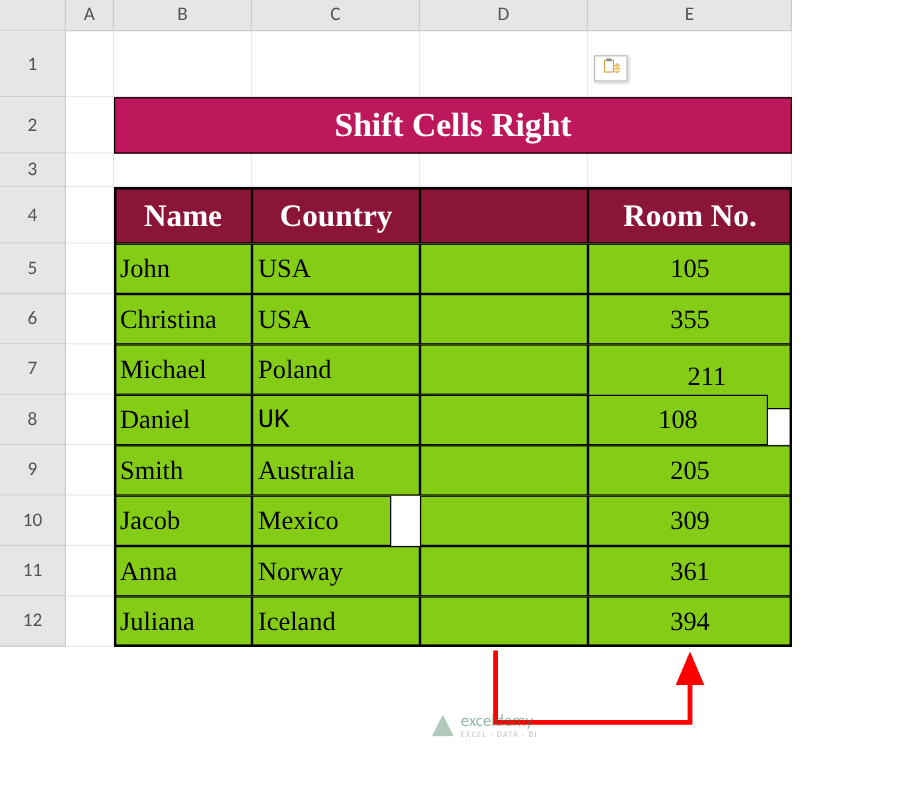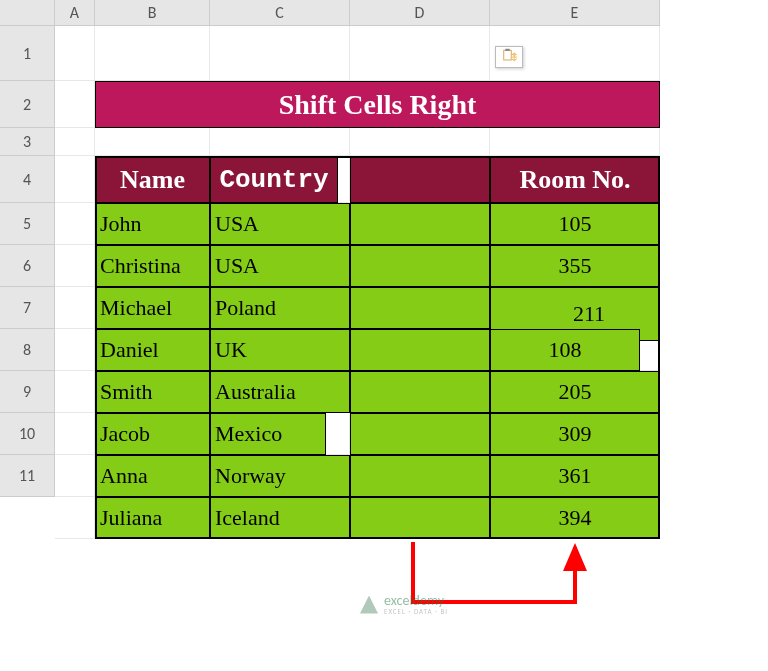--- a/index.html
+++ b/index.html
@@ -153,20 +153,21 @@
       <div class="row-h" style="height: 47px;">2</div>
       <div class="row-h" style="height: 28px;">3</div>
       <div class="row-h" style="height: 47px;">4</div>
       <div class="row-h" style="height: 42px;">5</div>
       <div class="row-h" style="height: 42px;">6</div>
       <div class="row-h" style="height: 42px;">7</div>
       <div class="row-h" style="height: 42px;">8</div>
       <div class="row-h" style="height: 42px;">9</div>
       <div class="row-h" style="height: 42px;">10</div>
       <div class="row-h" style="height: 42px;">11</div>
+      <div class="row-h" style="height: 42px;">12</div>
     </div>
   <div class="grid" id="grid">
       <div class="grid-cell" style="left: 0px; top: 0px; width: 40px; height: 55px;"></div>
       <div class="grid-cell" style="left: 40px; top: 0px; width: 115px; height: 55px;"></div>
       <div class="grid-cell" style="left: 155px; top: 0px; width: 140px; height: 55px;"></div>
       <div class="grid-cell" style="left: 295px; top: 0px; width: 140px; height: 55px;"></div>
       <div class="grid-cell" style="left: 435px; top: 0px; width: 170px; height: 55px;"></div>
       <div class="grid-cell" style="left: 0px; top: 55px; width: 40px; height: 47px;"></div>
       <div class="grid-cell" style="left: 40px; top: 55px; width: 115px; height: 47px;"></div>
       <div class="grid-cell" style="left: 155px; top: 55px; width: 140px; height: 47px;"></div>
@@ -217,37 +218,37 @@
       <div class="grid-cell" style="left: 155px; top: 429px; width: 140px; height: 42px;"></div>
       <div class="grid-cell" style="left: 295px; top: 429px; width: 140px; height: 42px;"></div>
       <div class="grid-cell" style="left: 435px; top: 429px; width: 170px; height: 42px;"></div>
       <div class="grid-cell" style="left: 0px; top: 471px; width: 40px; height: 42px;"></div>
       <div class="grid-cell" style="left: 40px; top: 471px; width: 115px; height: 42px;"></div>
       <div class="grid-cell" style="left: 155px; top: 471px; width: 140px; height: 42px;"></div>
       <div class="grid-cell" style="left: 295px; top: 471px; width: 140px; height: 42px;"></div>
       <div class="grid-cell" style="left: 435px; top: 471px; width: 170px; height: 42px;"></div>
       <div class="title-bar center" style="left: 40px; top: 55px; width: 565px; height: 47px;">Shift Cells Right</div>
       <div class="hdr center" style="left: 40px; top: 130px; width: 115px; height: 47px;">Name</div>
-      <div class="hdr center" style="left: 155px; top: 130px; width: 128px; height: 47px; font-family: Liberation Mono, monospace;">Country</div>
+      <div class="hdr center" style="left: 155px; top: 130px; width: 140px; height: 47px;">Country</div>
       <div class="hdr center" style="left: 295px; top: 130px; width: 140px; height: 47px;"></div>
       <div class="hdr center" style="left: 435px; top: 130px; width: 170px; height: 47px;">Room No.</div>
       <div class="data" style="left: 40px; top: 177px; width: 115px; height: 42px;">John</div>
       <div class="data" style="left: 155px; top: 177px; width: 140px; height: 42px;">USA</div>
       <div class="data" style="left: 295px; top: 177px; width: 140px; height: 42px;"></div>
       <div class="data center" style="left: 435px; top: 177px; width: 170px; height: 42px;">105</div>
       <div class="data" style="left: 40px; top: 219px; width: 115px; height: 42px;">Christina</div>
       <div class="data" style="left: 155px; top: 219px; width: 140px; height: 42px;">USA</div>
       <div class="data" style="left: 295px; top: 219px; width: 140px; height: 42px;"></div>
       <div class="data center" style="left: 435px; top: 219px; width: 170px; height: 42px;">355</div>
       <div class="data" style="left: 40px; top: 261px; width: 115px; height: 42px;">Michael</div>
       <div class="data" style="left: 155px; top: 261px; width: 140px; height: 42px;">Poland</div>
       <div class="data" style="left: 295px; top: 261px; width: 140px; height: 42px;"></div>
       <div class="data center" style="left: 435px; top: 261px; width: 170px; height: 54px; padding-left: 32px;">211</div>
       <div class="data" style="left: 40px; top: 303px; width: 115px; height: 42px;">Daniel</div>
-      <div class="data" style="left: 155px; top: 303px; width: 140px; height: 42px;">UK</div>
+      <div class="data" style="left: 155px; top: 303px; width: 140px; height: 42px; font-family: Liberation Mono, monospace;">UK</div>
       <div class="data" style="left: 295px; top: 303px; width: 140px; height: 42px;"></div>
       <div class="data center" style="left: 435px; top: 303px; width: 150px; height: 42px;">108</div>
       <div class="data" style="left: 40px; top: 345px; width: 115px; height: 42px;">Smith</div>
       <div class="data" style="left: 155px; top: 345px; width: 140px; height: 42px;">Australia</div>
       <div class="data" style="left: 295px; top: 345px; width: 140px; height: 42px;"></div>
       <div class="data center" style="left: 435px; top: 345px; width: 170px; height: 42px;">205</div>
       <div class="data" style="left: 40px; top: 387px; width: 115px; height: 42px;">Jacob</div>
       <div class="data" style="left: 155px; top: 387px; width: 116px; height: 42px;">Mexico</div>
       <div class="data" style="left: 295px; top: 387px; width: 140px; height: 42px;"></div>
       <div class="data center" style="left: 435px; top: 387px; width: 170px; height: 42px;">309</div>

